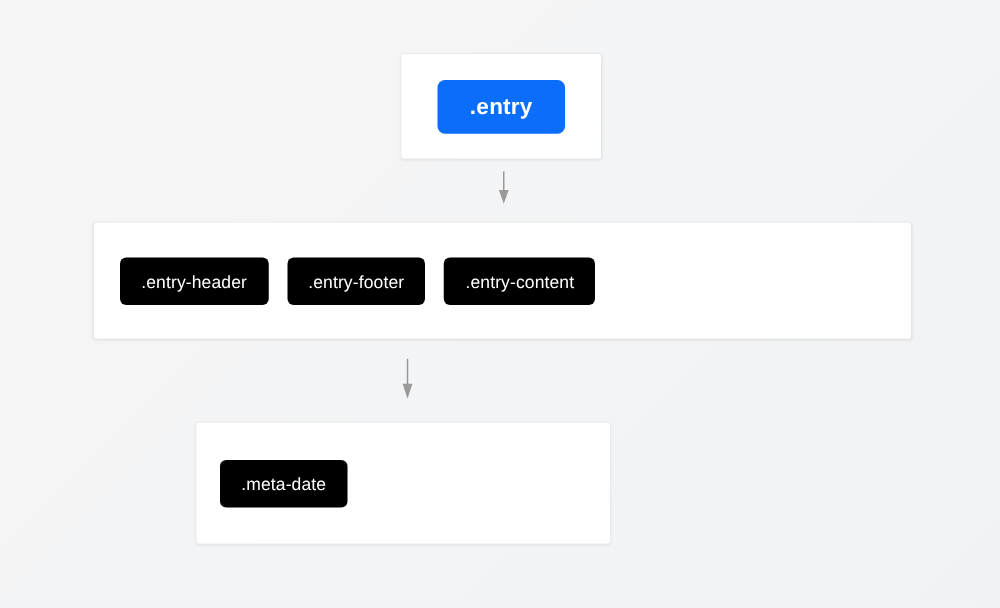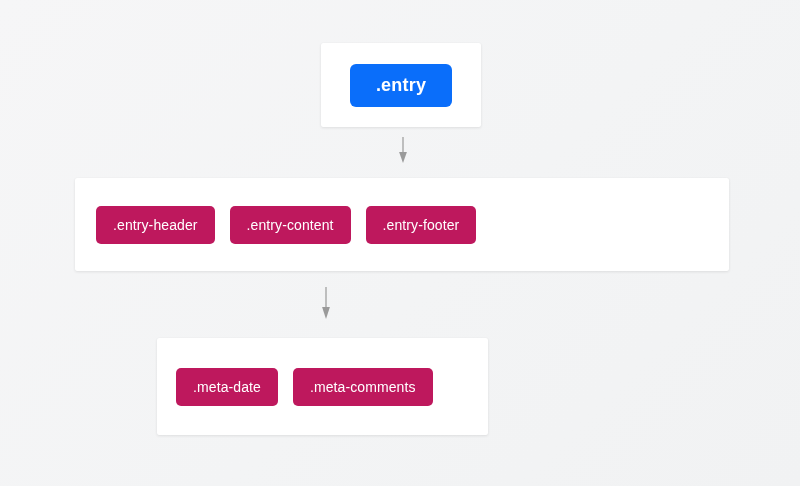--- a/index.html
+++ b/index.html
@@ -68,21 +68,21 @@
     box-sizing: border-box;
     border-radius: 5px;
     color: #ffffff;
     font-size: 14px;
     font-weight: 400;
     line-height: 1;
     white-space: nowrap;
     letter-spacing: 0.1px;
     height: 38px;
     padding: 0 17px;
-    background: #be185d;
+    background: #000000;
     user-select: none;
   }
 
   .pill.active {
     background: #0a6efa;
   }
 
   .pill.root {
     background: #0a6efa;
     font-size: 18px;
@@ -111,27 +111,26 @@
     <span class="pill root">.entry</span>
   </div>
 
   <svg class="arrow arrow-1" viewBox="0 0 14 26">
     <line x1="7" y1="0" x2="7" y2="17" stroke="#999999" stroke-width="1.2"></line>
     <polygon points="7,26 3.1,15 10.9,15" fill="#9a9a9a"></polygon>
   </svg>
 
   <div class="card card-l2">
     <span class="pill">.entry-header</span>
+    <span class="pill">.entry-footer</span>
     <span class="pill">.entry-content</span>
-    <span class="pill">.entry-footer</span>
   </div>
 
   <svg class="arrow arrow-2" viewBox="0 0 14 32">
     <line x1="7" y1="0" x2="7" y2="22" stroke="#999999" stroke-width="1.2"></line>
     <polygon points="7,32 3.1,20 10.9,20" fill="#9a9a9a"></polygon>
   </svg>
 
   <div class="card card-l3">
     <span class="pill">.meta-date</span>
-    <span class="pill">.meta-comments</span>
   </div>
 
 </div>
 
 </body></html>

